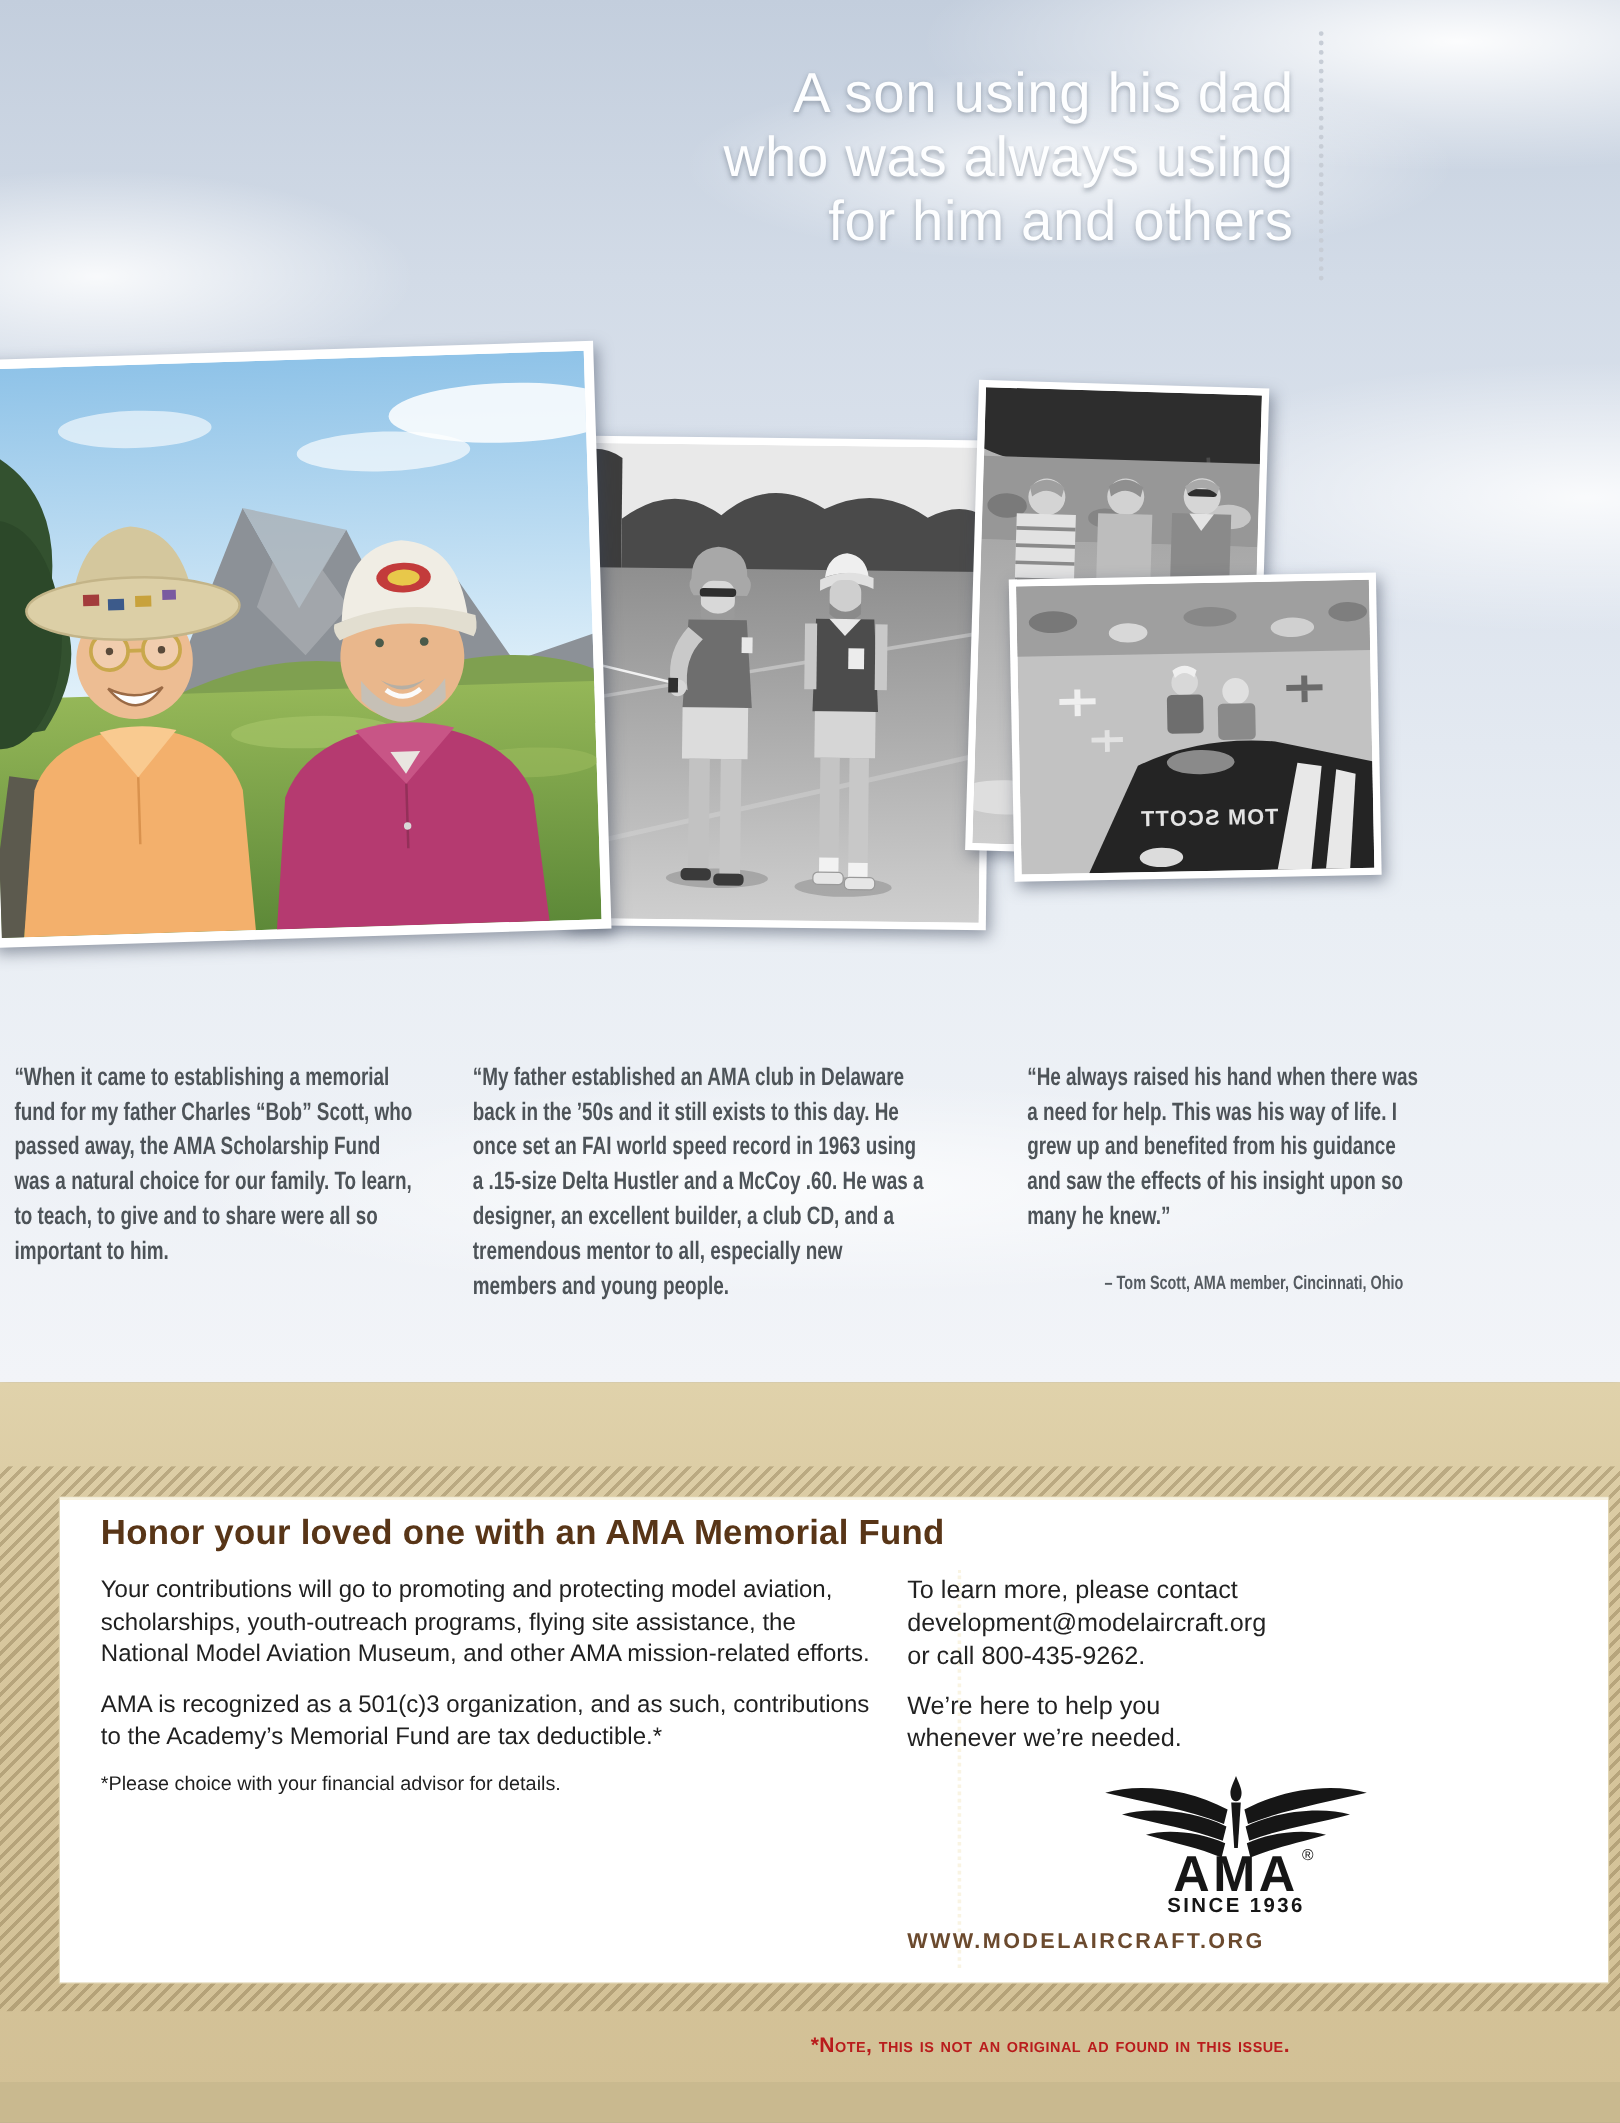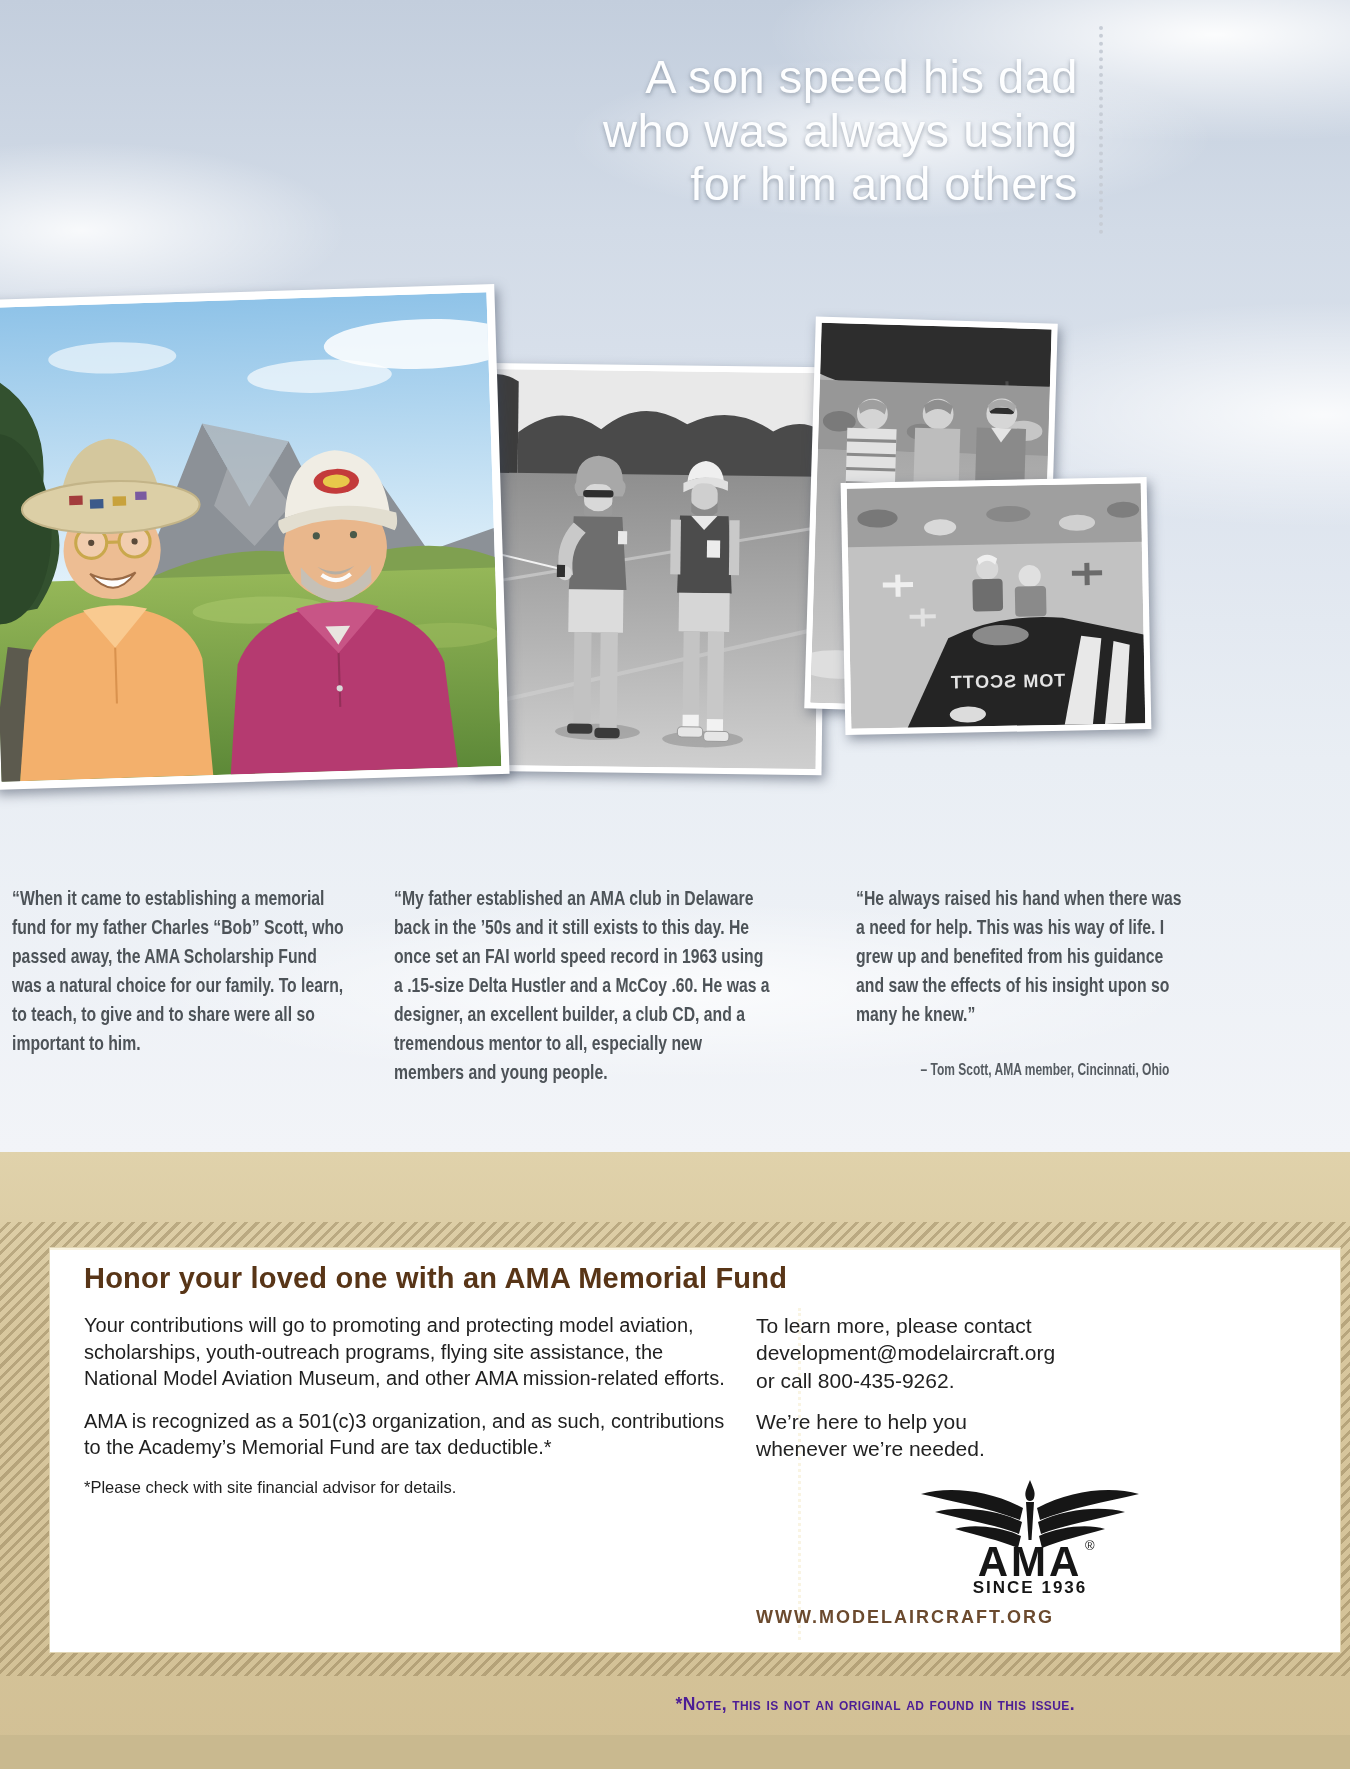--- a/index.html
+++ b/index.html
@@ -75,37 +75,37 @@
   .panel-right { position:absolute; left:706px; top:62px; width:548px; font-size:21px; line-height:1.3; color:#222; }
   .contact-block p { margin:0 0 14px; }
   .contact-line { display:block; }
   .logo-block { margin-top:16px; }
   .logo-block svg { display:block; margin:0 auto; }
   .website {
     margin-top:10px; font-size:18px; font-weight:bold; color:#6b4a2e; letter-spacing:2px;
   }
   .footer-note {
     position:absolute; right:275px; top:1694px; z-index:3;
-    font-size:17.5px; font-weight:bold; color:#4c1d95;
+    font-size:17.5px; font-weight:bold; color:#b91c1c;
     font-variant:small-caps; letter-spacing:.4px;
   }
   .bottom-band {
     position:absolute; left:0; top:1735px; width:1350px; height:34px; z-index:2;
     background:#c9b98f;
   }
 </style>
 </head>
 <body>
 
 <div id="page">
 
   <div class="sky"></div>
 
   <div class="hero-title">
-    <div>A son speed his dad</div>
+    <div>A son using his dad</div>
     <div>who was always using</div>
     <div>for him and others</div>
   </div>
   <div class="title-dots"></div>
 
   <div class="photo photo-color">
     <svg viewBox="0 0 484 458" preserveAspectRatio="none">
       <defs>
         <linearGradient id="g-sky" x1="0" y1="0" x2="0" y2="1">
           <stop offset="0" stop-color="#8fc3e8"></stop>
@@ -324,21 +324,21 @@
 
   <div class="tan"></div>
   <div class="hatch-frame"></div>
 
   <div class="panel">
     <div class="panel-heading">Honor your loved one with an AMA Memorial Fund</div>
 
     <div class="panel-left">
       <p>Your contributions will go to promoting and protecting model aviation, scholarships, youth-outreach programs, flying site assistance, the National Model Aviation Museum, and other AMA mission-related efforts.</p>
       <p>AMA is recognized as a 501(c)3 organization, and as such, contributions to the Academy’s Memorial Fund are tax deductible.*</p>
-      <div class="panel-footnote">*Please check with site financial advisor for details.</div>
+      <div class="panel-footnote">*Please choice with your financial advisor for details.</div>
     </div>
 
     <div class="col-divider"></div>
 
     <div class="panel-right">
       <div class="contact-block">
         <p>
           <span class="contact-line">To learn more, please contact</span>
           <span class="contact-line">development@modelaircraft.org</span>
           <span class="contact-line">or call 800-435-9262.</span>

